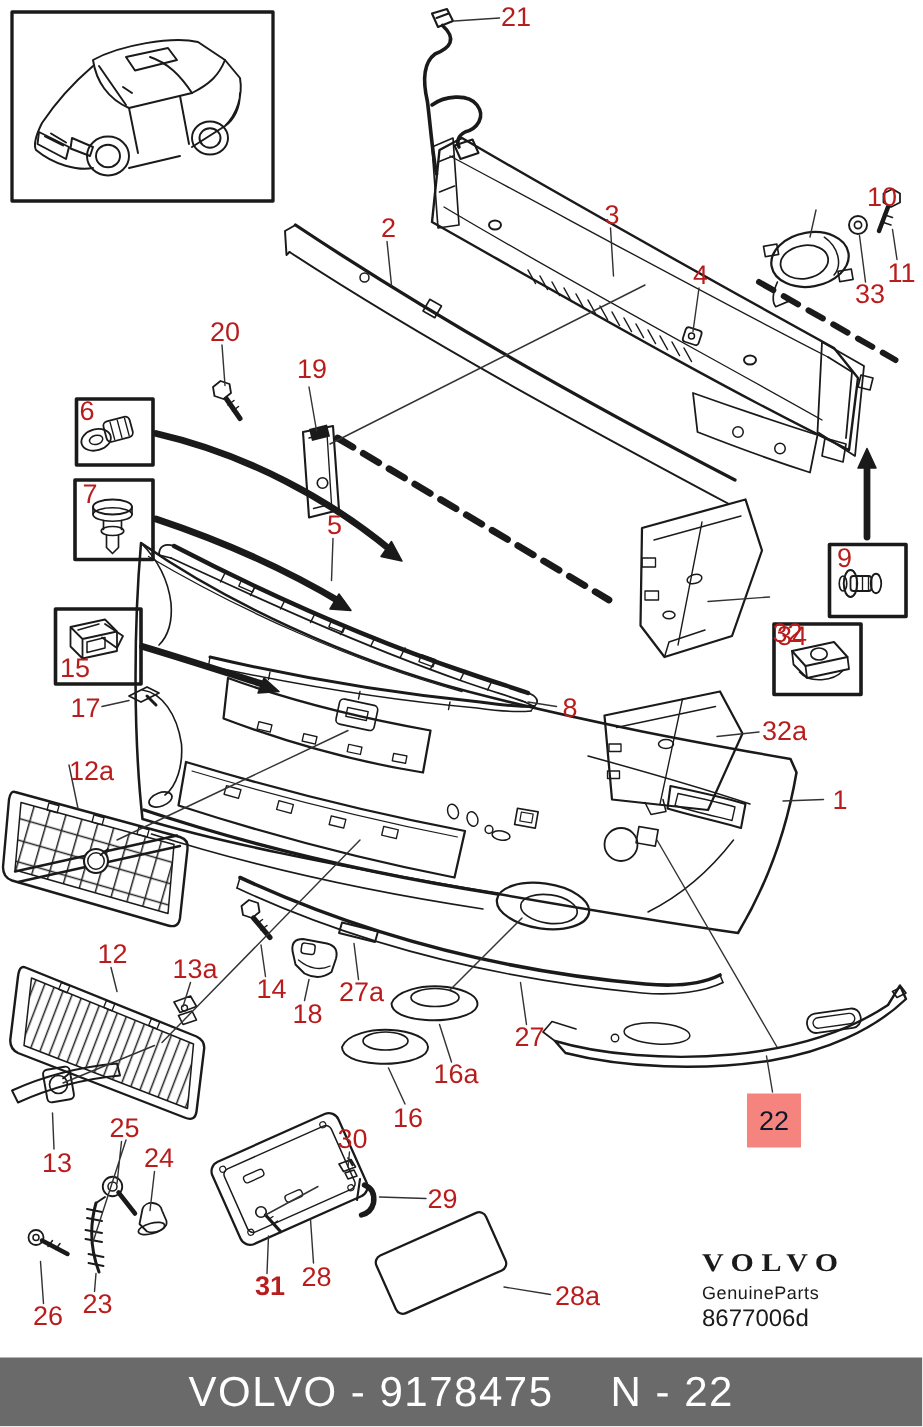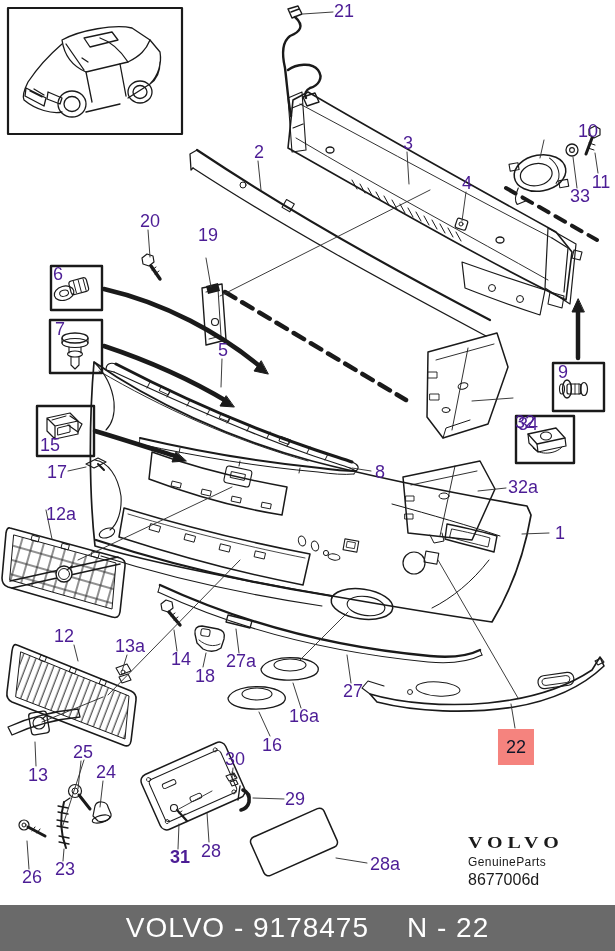--- a/index.html
+++ b/index.html
@@ -1,21 +1,21 @@
 <!DOCTYPE html>
 <html><head>
 <meta charset="utf-8">
 <style>
   html,body{margin:0;padding:0;background:#fff;}
   .stage{position:relative;width:615px;height:951px;background:#fff;overflow:hidden;
          font-family:"Liberation Sans",sans-serif;}
   .stage svg{position:absolute;left:0;top:0;}
   .callout-layer{position:absolute;left:0;top:0;width:615px;height:951px;}
   .callout{position:absolute;transform:translate(-50%,-50%);font-size:18px;line-height:1;
-           color:#4c1d95;white-space:nowrap;}
+           color:#b91c1c;white-space:nowrap;}
   .callout.highlighted{padding:9px 8px;font-weight:400;}
   .brand-block{position:absolute;left:468px;top:831px;width:144px;color:#1a1a1a;}
   .brand-wordmark{font-family:"Liberation Serif",serif;font-weight:bold;font-size:20px;
                   letter-spacing:5px;transform:scaleY(.85);display:block;}
   .brand-genuine{font-size:12px;letter-spacing:.4px;display:block;margin-top:1px;}
   .brand-code{font-size:16px;display:block;margin-top:2px;}
   .footer-bar{position:absolute;left:0;top:905px;width:615px;height:46px;
               display:flex;align-items:center;justify-content:center;gap:38px;}
   .footer-bar span{color:#fff;font-size:28px;letter-spacing:1px;}
 </style>
@@ -360,31 +360,31 @@
       <div class="callout" style="left: 259px; top: 152px;">2</div>
       <div class="callout" style="left: 408px; top: 143px;">3</div>
       <div class="callout" style="left: 467px; top: 183px;">4</div>
       <div class="callout" style="left: 223px; top: 350px;">5</div>
       <div class="callout" style="left: 58px; top: 274px;">6</div>
       <div class="callout" style="left: 60px; top: 329px;">7</div>
       <div class="callout" style="left: 380px; top: 472px;">8</div>
       <div class="callout" style="left: 563px; top: 372px;">9</div>
       <div class="callout" style="left: 546px; top: 131px; margin-left: 42px;">10</div>
       <div class="callout" style="left: 601px; top: 182px;">11</div>
-      <div class="callout" style="left: 64px; top: 636px;">12</div>
+      <div class="callout" style="left: 75px; top: 636px;">12</div>
       <div class="callout" style="left: 61px; top: 514px;">12a</div>
       <div class="callout" style="left: 38px; top: 775px;">13</div>
       <div class="callout" style="left: 130px; top: 646px;">13a</div>
       <div class="callout" style="left: 181px; top: 659px;">14</div>
       <div class="callout" style="left: 50px; top: 445px;">15</div>
       <div class="callout" style="left: 272px; top: 745px;">16</div>
       <div class="callout" style="left: 304px; top: 716px;">16a</div>
       <div class="callout" style="left: 57px; top: 472px;">17</div>
       <div class="callout" style="left: 205px; top: 676px;">18</div>
-      <div class="callout" style="left: 208px; top: 235px;">19</div>
+      <div class="callout" style="left: 208px; top: 246px;">19</div>
       <div class="callout" style="left: 150px; top: 221px;">20</div>
       <div class="callout" style="left: 344px; top: 11px;">21</div>
       <div class="callout highlighted" style="left: 516px; top: 747px; background: rgb(245, 131, 126); color: #0f172a;">22</div>
       <div class="callout" style="left: 65px; top: 869px;">23</div>
       <div class="callout" style="left: 106px; top: 772px;">24</div>
       <div class="callout" style="left: 83px; top: 752px;">25</div>
       <div class="callout" style="left: 32px; top: 877px;">26</div>
       <div class="callout" style="left: 353px; top: 691px;">27</div>
       <div class="callout" style="left: 241px; top: 661px;">27a</div>
       <div class="callout" style="left: 211px; top: 851px;">28</div>

